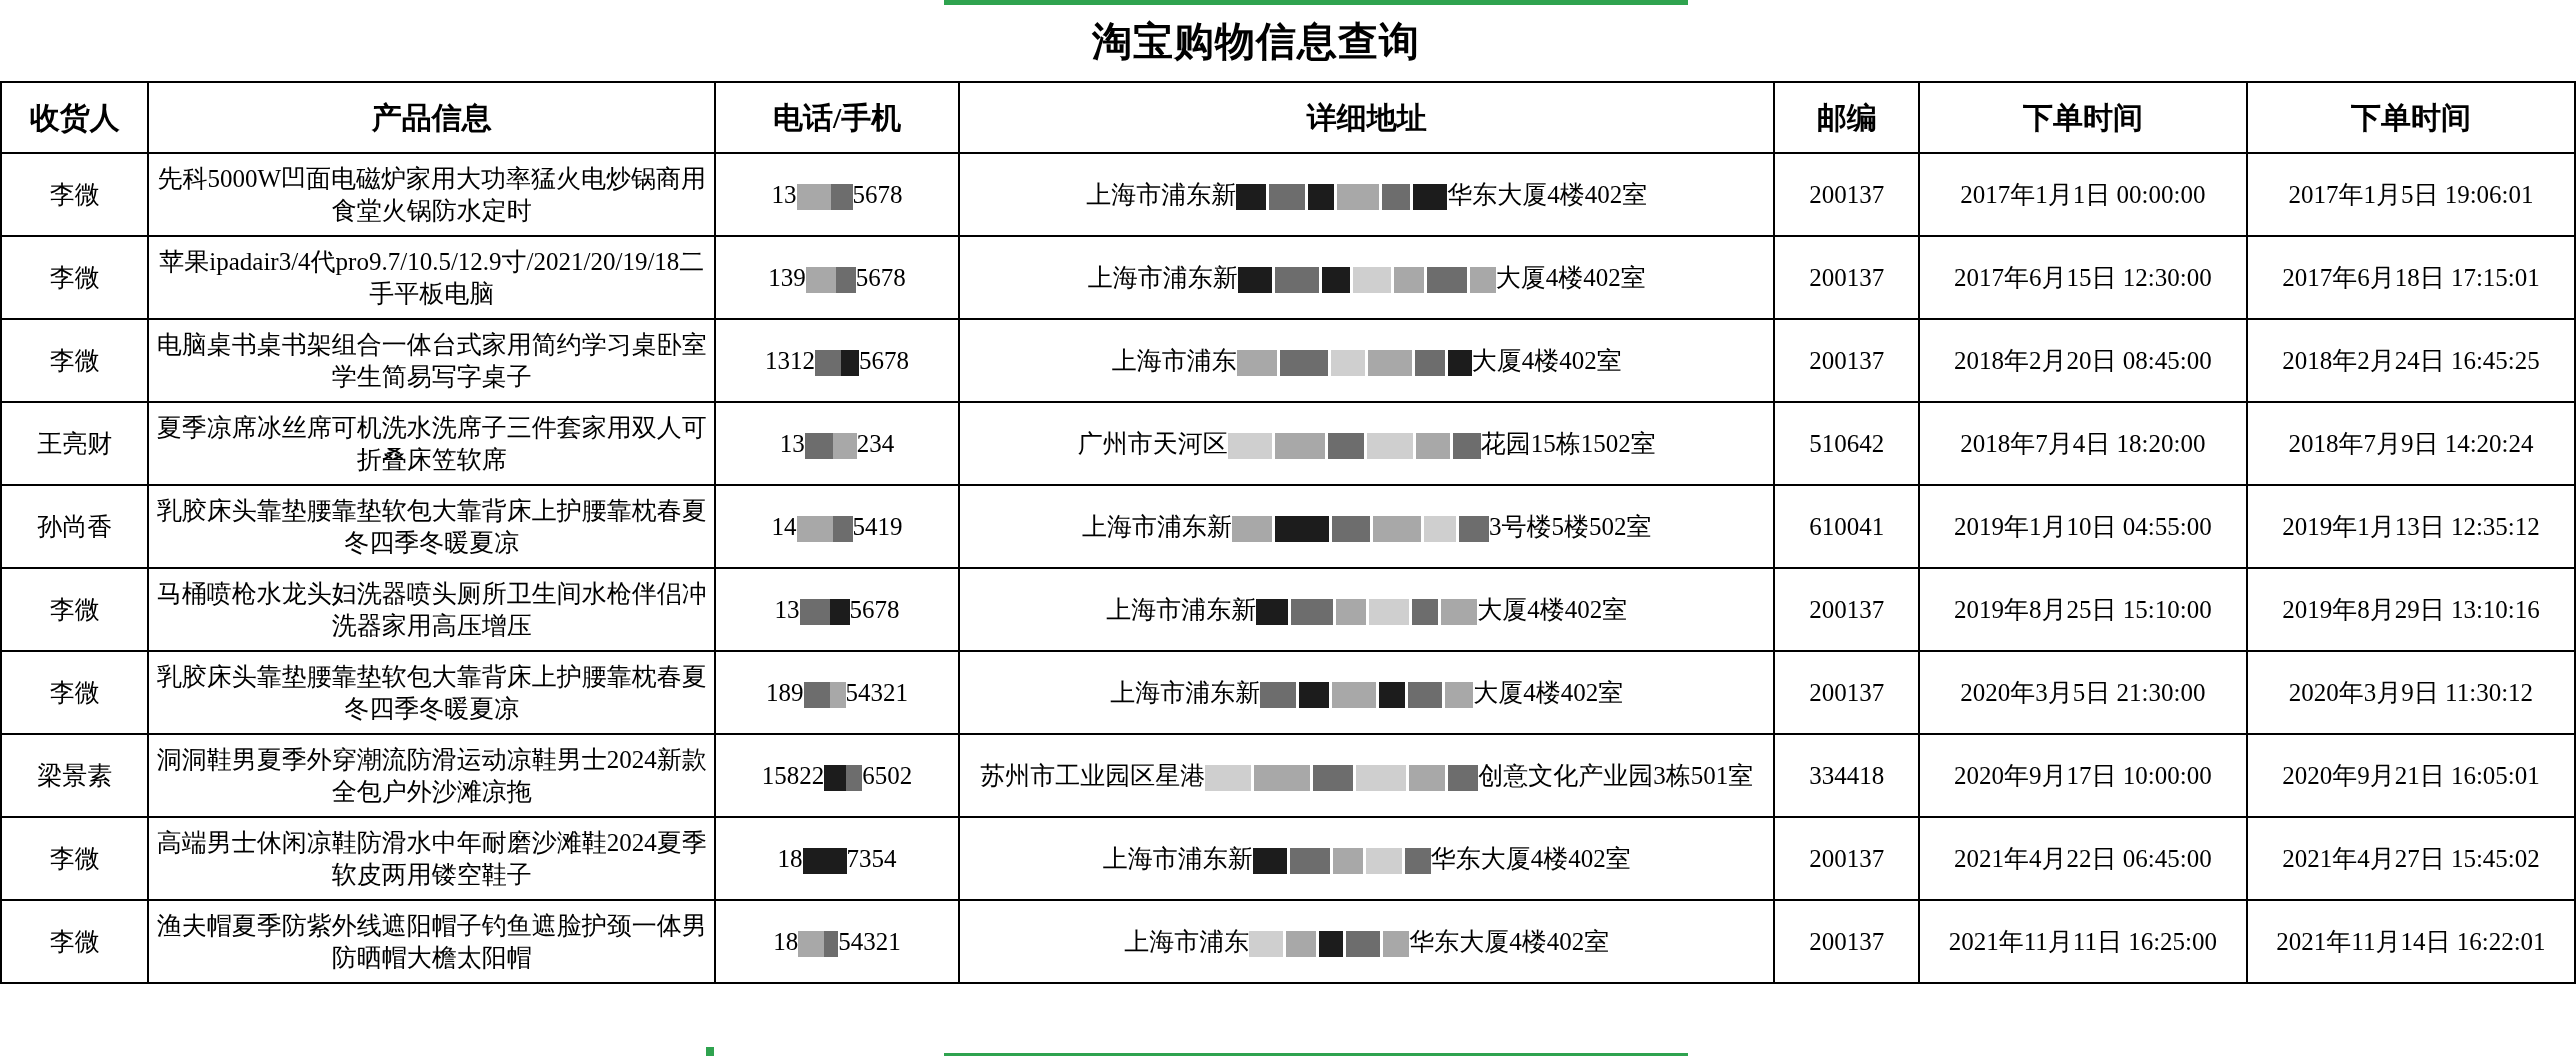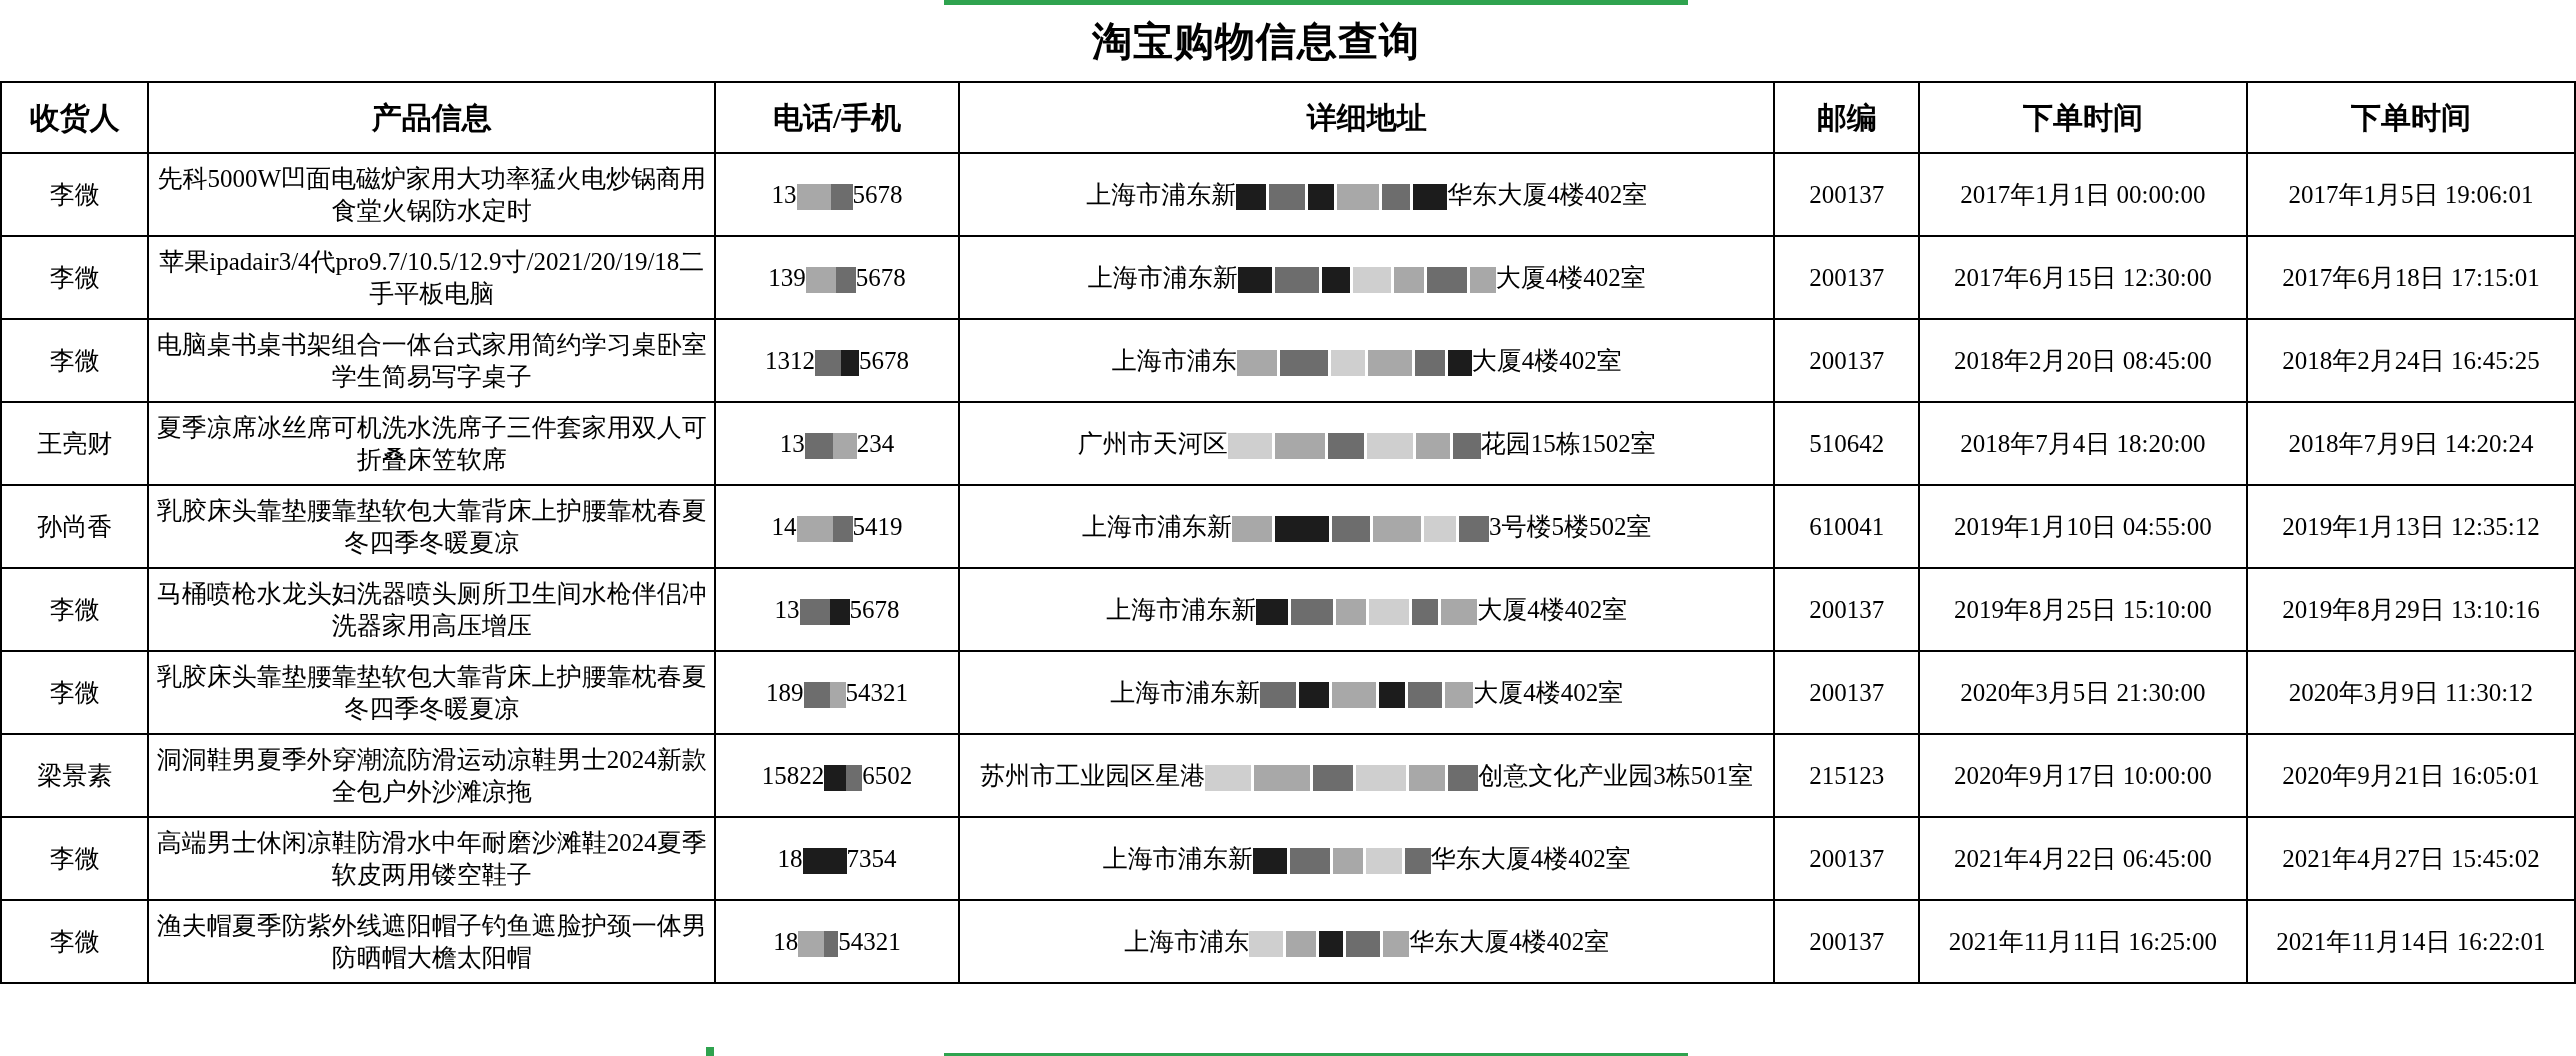--- a/index.html
+++ b/index.html
@@ -311,21 +311,21 @@
           <td class="addr">
             <span>苏州市工业园区星港</span><span class="redact-row">
                 <span class="rb pale" style="width:46px"></span>
                 <span class="rb light" style="width:56px"></span>
                 <span class="rb mid" style="width:40px"></span>
                 <span class="rb pale" style="width:50px"></span>
                 <span class="rb light" style="width:36px"></span>
                 <span class="rb mid" style="width:30px"></span>
               </span><span>创意文化产业园3栋501室</span>
           </td>
-          <td class="zip">215123</td>
+          <td class="zip">334418</td>
           <td class="time">2020年9月17日 10:00:00</td>
           <td class="time">2020年9月21日 16:05:01</td>
         </tr>
 
         <tr>
           <td class="name">李微</td>
           <td class="prod">高端男士休闲凉鞋防滑水中年耐磨沙滩鞋2024夏季软皮两用镂空鞋子</td>
           <td class="phone">
             <span>18</span><span class="rb dark" style="width:44px"></span><span>7354</span>
           </td>

